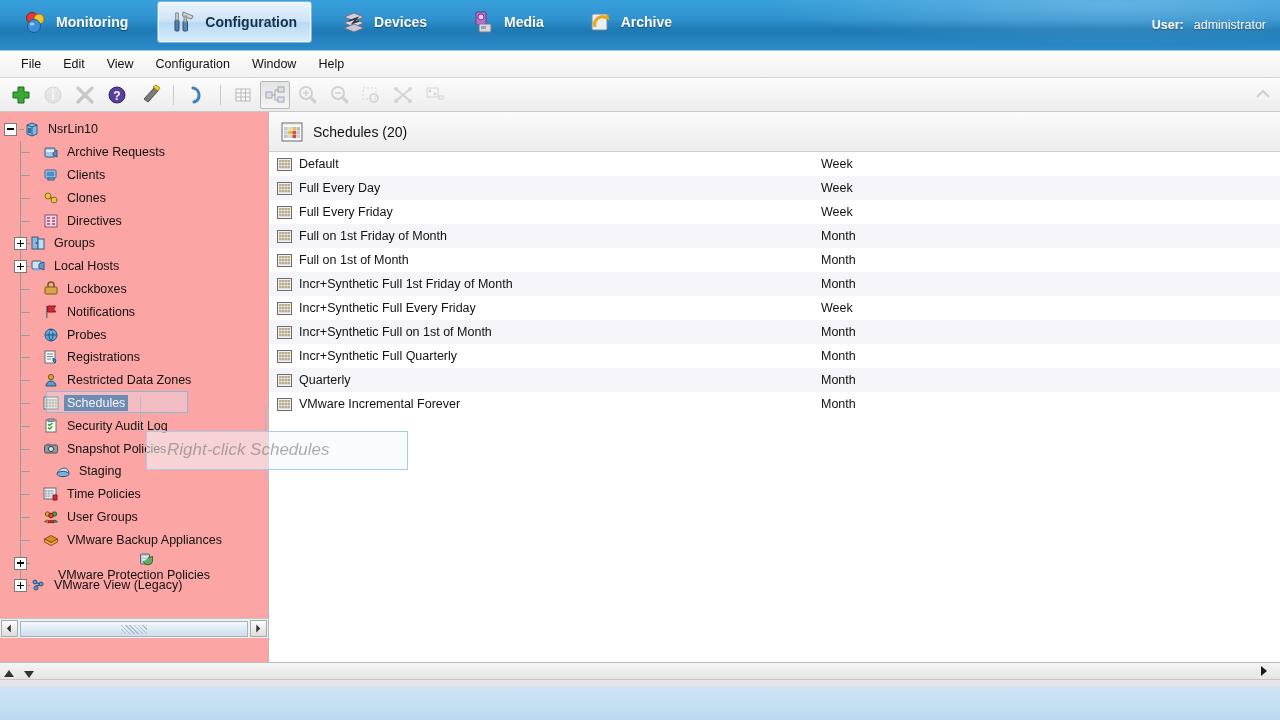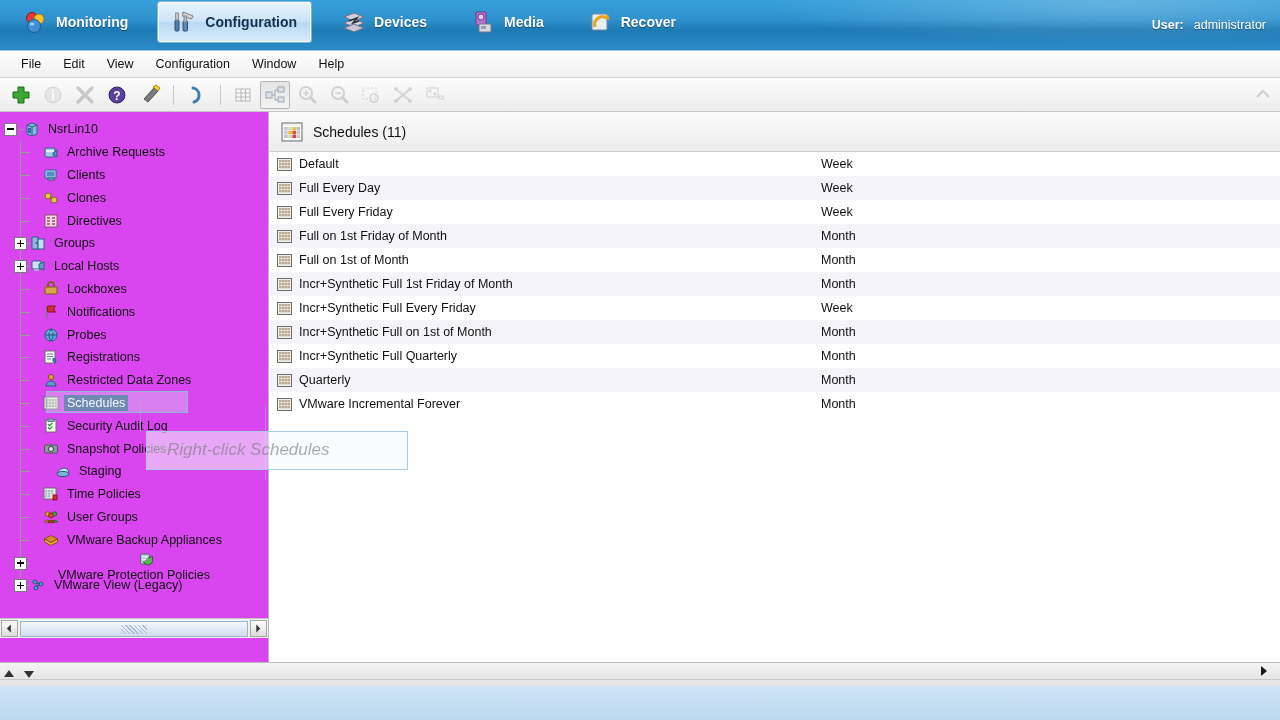--- a/index.html
+++ b/index.html
@@ -59,21 +59,21 @@
     display:flex;align-items:center;padding-left:6px;box-sizing:border-box;
   }
   .tb-btn{width:28px;height:26px;margin-right:2px;position:relative;border:1px solid transparent;border-radius:2px;}
   .tb-btn.pressed{background:linear-gradient(to bottom,#e4e4e4,#f4f4f4);border:1px solid #b6b6b6;}
   .tb-sep{width:1px;height:20px;background:#c9c9c9;margin:0 7px;}
   .tb-right{position:absolute;right:8px;top:7px;width:18px;height:18px;opacity:.35;}
 
   
   .sidebar{
     position:absolute;left:0;top:112px;width:268px;height:551px;
-    background:#d946ef;border-right:1px solid #b9b9b9;overflow:hidden;
+    background:#fca5a5;border-right:1px solid #b9b9b9;overflow:hidden;
   }
   .tree{position:absolute;left:0;top:0;width:268px;padding:6px 0 0 0;}
   .tnode{height:22.8px;display:flex;align-items:center;position:relative;white-space:nowrap;}
   .tnode .lbl{font-size:12.5px;color:#111;padding:1px 3px;}
   .tnode.root{padding-left:4px;}
   .tnode.child{padding-left:30px;}
   .toggle{
     width:11px;height:11px;border:1px solid #7a7a7a;background:#fff;
     position:relative;flex:0 0 11px;margin-right:2px;
   }
@@ -226,21 +226,21 @@
       </div>
 
       <div class="nav-tab">
         <span class="nav-icon">
           <svg width="26" height="26" viewBox="0 0 26 26">
             <rect x="4" y="5" width="15" height="16" rx="1.5" fill="#e9eef4" stroke="#7a869a"></rect>
             <path d="M7 18 a8 8 0 0 1 12 -9" stroke="#e8a81c" stroke-width="3.2" fill="none"></path>
             <path d="M20 5 l1.5 6 l-6 -1.5 Z" fill="#e8a81c"></path>
           </svg>
         </span>
-        <span>Recover</span>
+        <span>Archive</span>
       </div>
     </div>
 
     <div class="user-box">
       <span class="ulabel">User:</span>
       <span>administrator</span>
     </div>
   </div>
 
   <div class="menubar">
@@ -618,21 +618,21 @@
             <rect x="7.2" y="8.8" width="3.8" height="3.4" fill="#e2b93f"></rect>
             <rect x="11.4" y="8.8" width="3.8" height="3.4" fill="#d4503f"></rect>
             <rect x="15.6" y="8.8" width="3.4" height="3.4" fill="#c6c6d2"></rect>
             <rect x="3" y="12.6" width="3.8" height="3.4" fill="#c2c2cf"></rect>
             <rect x="7.2" y="12.6" width="3.8" height="3.4" fill="#d6d6c0"></rect>
             <rect x="11.4" y="12.6" width="3.8" height="3.4" fill="#c84b3c"></rect>
             <rect x="15.6" y="12.6" width="3.4" height="3.4" fill="#cacad6"></rect>
           </g>
         </svg>
       </span>
-      <span class="ptitle">Schedules (11)</span>
+      <span class="ptitle">Schedules (20)</span>
     </div>
 
 
     <div class="rows" id="rows-host">
         <div class="row odd">
           <div class="cell-name" style="width: 409px;">
             <span class="grid-ico"><svg width="15" height="13" viewBox="0 0 15 13">
                 <rect x="0.5" y="0.5" width="14" height="12" fill="#f1f1ea" stroke="#6d6d6d"></rect>
                 <g fill="#b9ac92">
                   <rect x="2" y="2" width="2.6" height="2.3"></rect>

